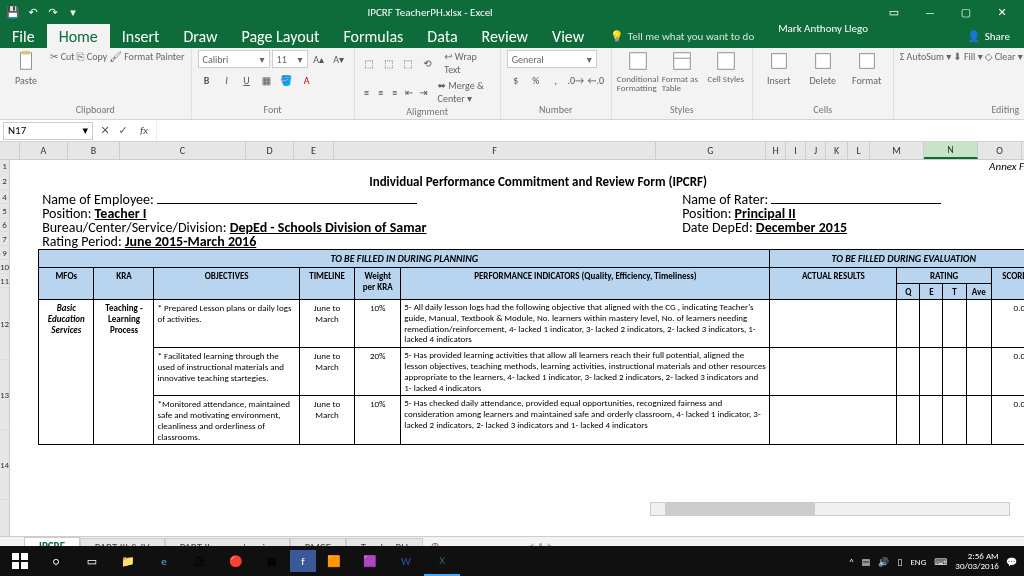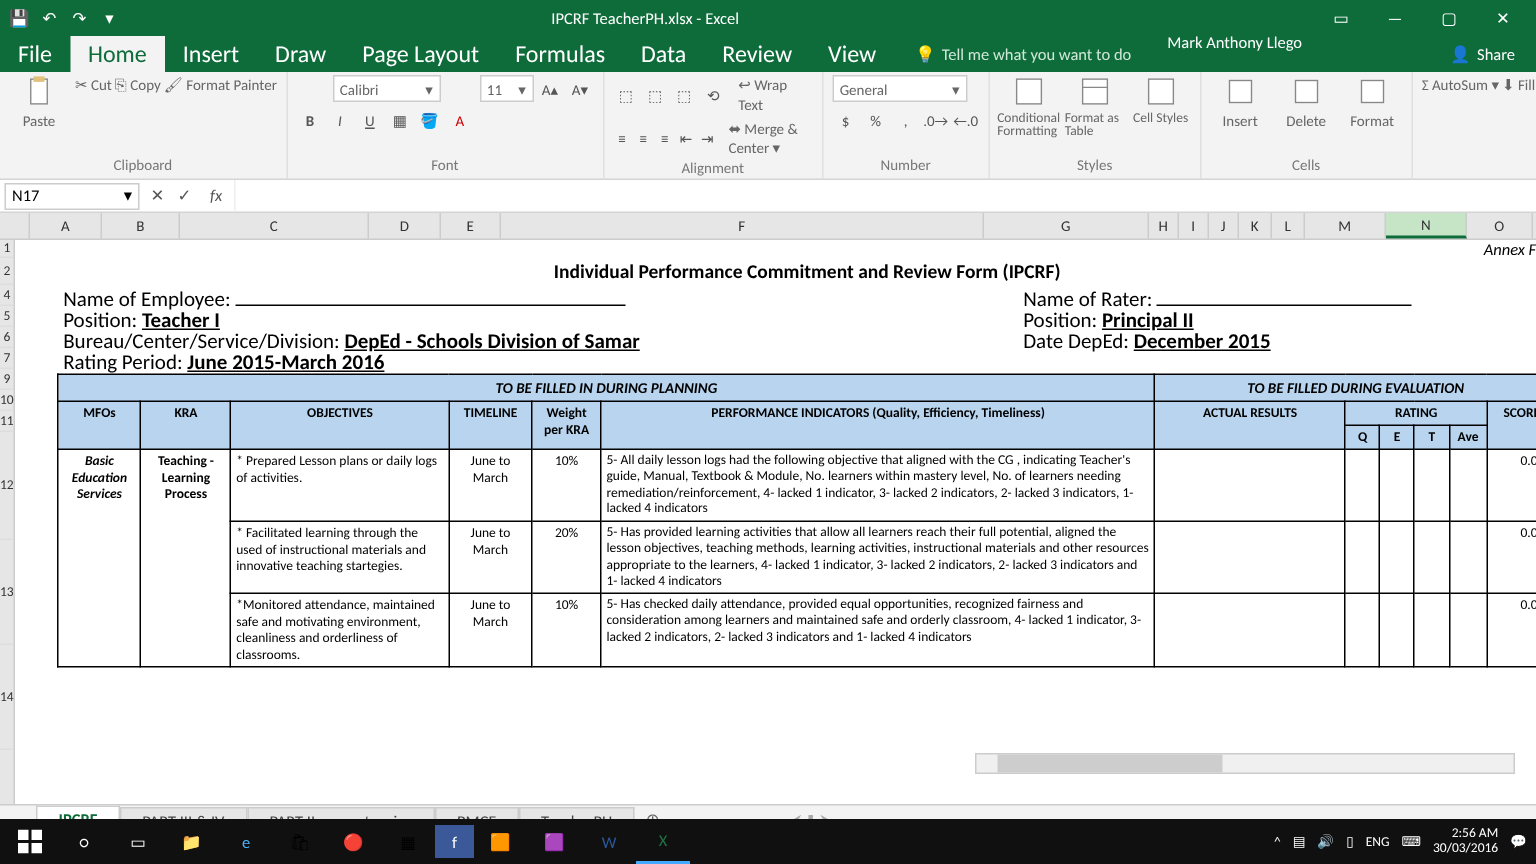--- a/index.html
+++ b/index.html
@@ -23,21 +23,21 @@
 
 
 .ribbon { height: 72px; background: #f3f3f3; border-bottom: 1px solid #d4d4d4; display: flex; font-size: 10px; color: #666; }
 .group { border-right: 1px solid #e0e0e0; padding: 2px 6px; display: flex; flex-direction: column; }
 .group .body { flex: 1; display: flex; gap: 4px; align-items: flex-start; }
 .group .label { text-align: center; font-size: 10px; color: #777; padding-bottom: 1px; }
 .bigbtn { width: 40px; display: flex; flex-direction: column; align-items: center; gap: 2px; cursor: pointer; }
 .bigbtn svg { width: 22px; height: 22px; }
 .smallcol { display: flex; gap: 2px; font-size: 10px; }
 .smallcol span { cursor: pointer; white-space: nowrap; }
-.fontbox { width: 72px; height: 18px; border: 1px solid #ccc; background: #fff; padding: 0 4px; display: flex; align-items: center; justify-content: space-between; margin-left: 24px; }
+.fontbox { width: 72px; height: 18px; border: 1px solid #ccc; background: #fff; padding: 0 4px; display: flex; align-items: center; justify-content: space-between; }
 .row { display: flex; gap: 2px; align-items: center; }
 .ico { width: 18px; height: 18px; display: flex; align-items: center; justify-content: center; cursor: pointer; color: #555; }
 .numfmt { width: 90px; height: 18px; border: 1px solid #ccc; background: #fff; padding: 0 4px; display: flex; align-items: center; justify-content: space-between; }
 
 
 .fbar { height: 22px; border-bottom: 1px solid #d4d4d4; display: flex; align-items: center; background: #fff; font-size: 11px; }
 .fbar .namebox { width: 90px; border: 1px solid #ccc; height: 18px; margin: 0 3px; padding: 0 4px; display: flex; align-items: center; justify-content: space-between; }
 .fbar .fx { padding: 0 8px; font-style: italic; color: #555; }
 .fbar .formula { flex: 1; border-left: 1px solid #eee; height: 100%; }
 

